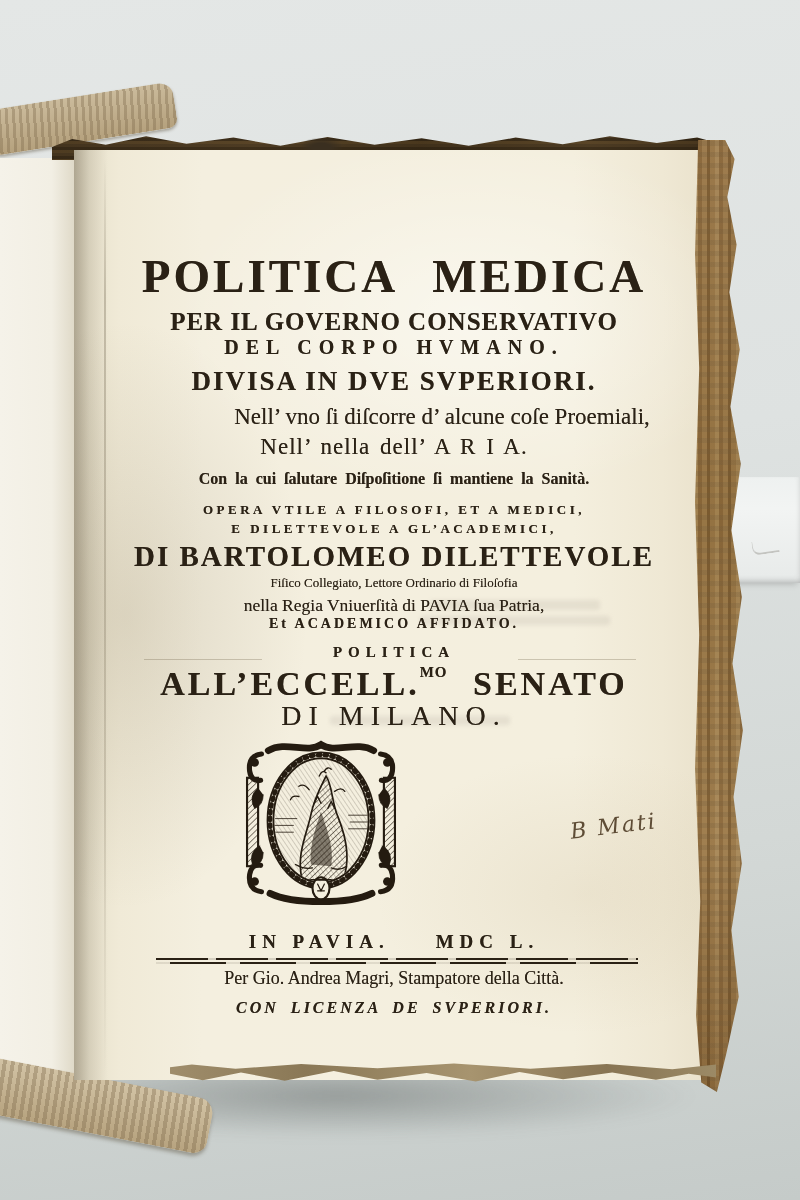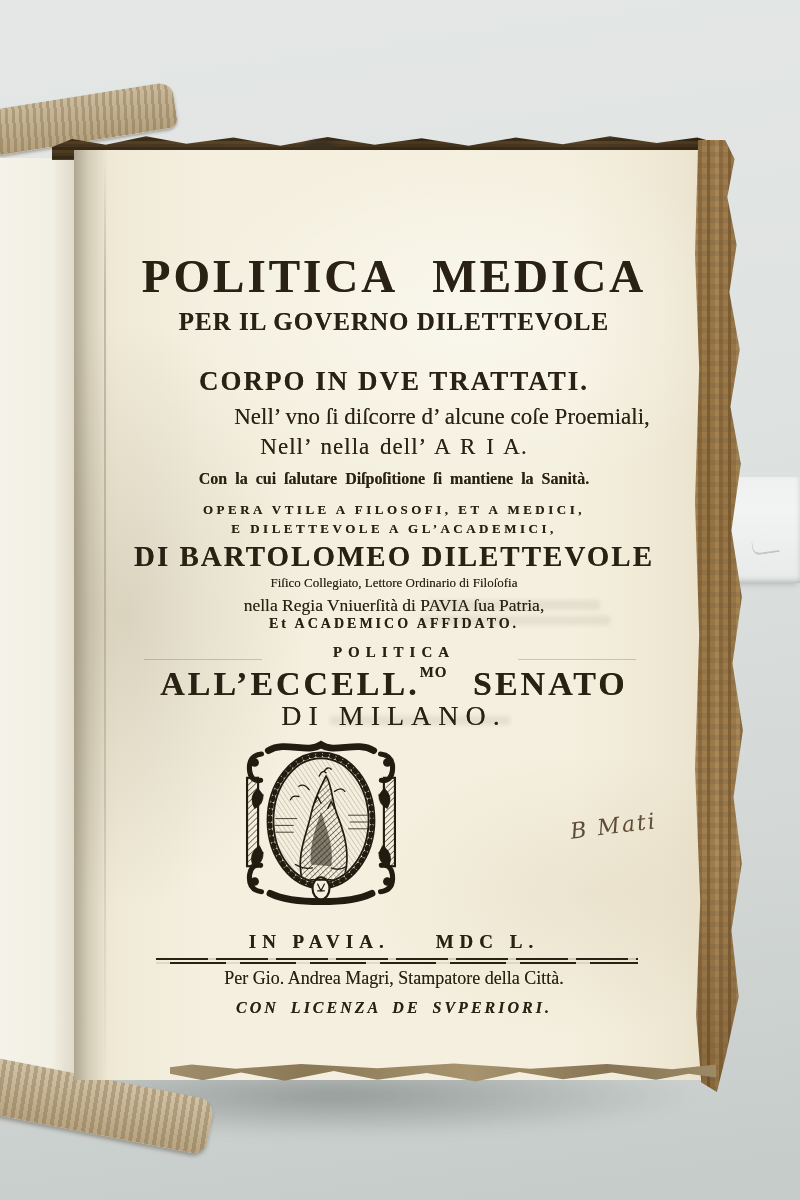--- a/index.html
+++ b/index.html
@@ -148,22 +148,23 @@
   <div class="gutter-crease"></div>
   <div class="fore-edge"></div>
   <div class="bottom-edge"></div>
 
   <div class="ghost" style="left:430px;top:600px;width:170px;height:10px;"></div>
   <div class="ghost" style="left:420px;top:616px;width:190px;height:9px;"></div>
   <div class="ghost" style="left:330px;top:716px;width:180px;height:9px;"></div>
 
   <div class="text-layer">
     <div class="line t1">POLITICA MEDICA</div>
-    <div class="line t2">PER IL GOVERNO DILETTEVOLE</div>
-    <div class="line dv">CORPO IN DVE TRATTATI.</div>
+    <div class="line t2">PER IL GOVERNO CONSERVATIVO</div>
+    <div class="line t3">DEL CORPO HVMANO.</div>
+    <div class="line dv">DIVISA IN DVE SVPERIORI.</div>
     <div class="line a1">Nell’ vno ſi diſcorre d’ alcune coſe Proemiali,</div>
     <div class="line a2">Nell’ nella dell’ A R I A.</div>
     <div class="line a3">Con la cui ſalutare Diſpoſitione ſi mantiene la Sanità.</div>
     <div class="line u1">OPERA VTILE A FILOSOFI, ET A MEDICI,</div>
     <div class="line u2">E DILETTEVOLE A GL’ACADEMICI,</div>
     <div class="line au">DI BARTOLOMEO DILETTEVOLE</div>
     <div class="line d1">Fiſico Collegiato, Lettore Ordinario di Filoſofia</div>
     <div class="line d2">nella Regia Vniuerſità di PAVIA ſua Patria,</div>
     <div class="line d3">Et ACADEMICO AFFIDATO.</div>
     <div class="ded-rule left"></div>

